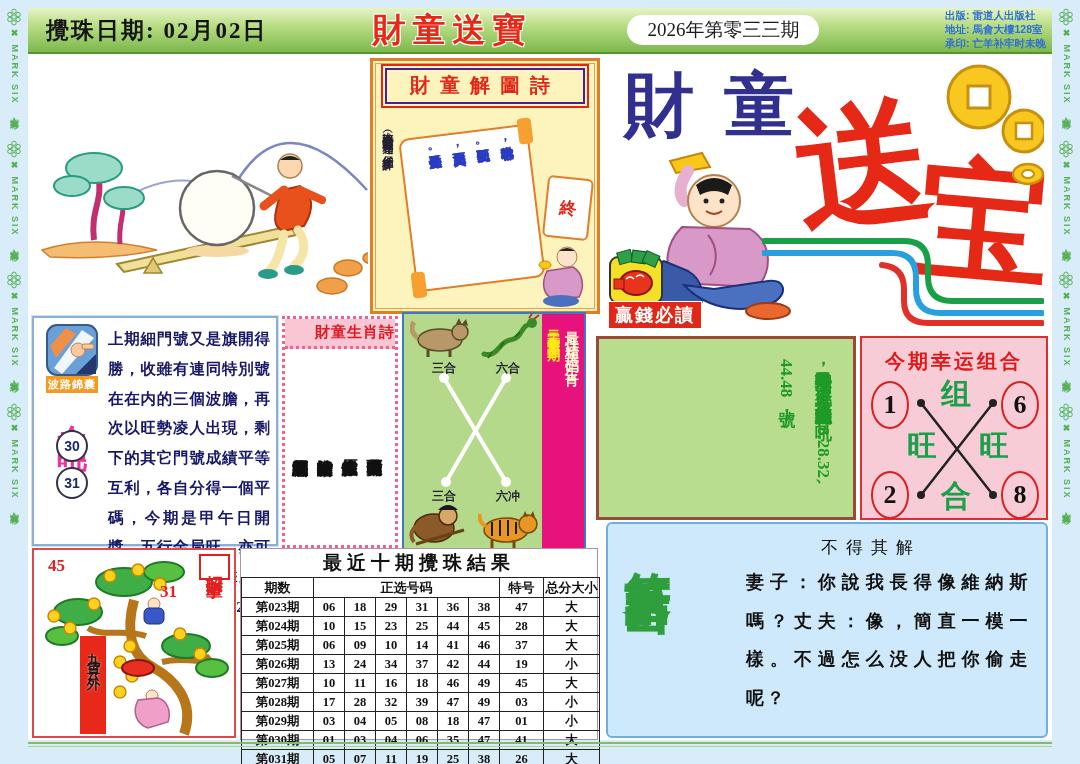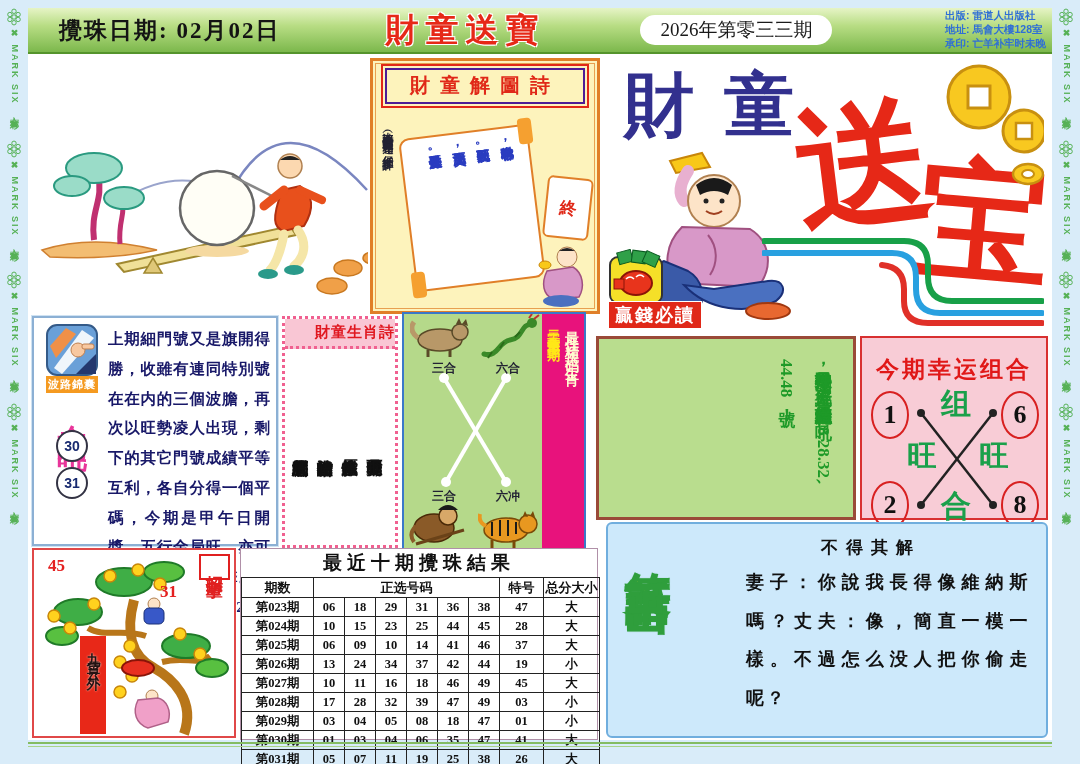--- a/index.html
+++ b/index.html
@@ -9,21 +9,21 @@
   
   .side-strip{position:absolute;top:0;width:28px;height:764px;display:flex;flex-direction:column;align-items:center;gap:6px;padding-top:6px;box-sizing:border-box;}
   .side-strip.left{left:0;}
   .side-strip.right{right:0;}
   .side-seg{display:flex;flex-direction:column;align-items:center;}
   .balls-icon{width:18px;height:18px;margin:2px 0;}
   .side-txt{writing-mode:vertical-rl;font-size:9px;font-weight:bold;color:#56b156;letter-spacing:2px;white-space:nowrap;}
 
   
   #header{position:absolute;left:28px;top:8px;width:1024px;height:46px;background:linear-gradient(180deg,#e6f4c6 0%,#b8dd84 40%,#7cb84c 100%);border-bottom:2px solid #55942c;box-sizing:border-box;display:flex;align-items:center;}
-  .draw-date{margin-left:31px;font-family:"Liberation Serif",serif;font-size:23px;font-weight:bold;color:#141414;letter-spacing:2px;white-space:nowrap;}
+  .draw-date{margin-left:18px;font-family:"Liberation Serif",serif;font-size:23px;font-weight:bold;color:#141414;letter-spacing:2px;white-space:nowrap;}
   .masthead{margin-left:105px;font-family:"Liberation Serif",serif;font-size:33px;font-weight:900;color:#e62817;letter-spacing:7px;white-space:nowrap;text-shadow:1px 1px 0 #fff,-1px -1px 0 #fff,1px -1px 0 #fff,-1px 1px 0 #fff;}
   .issue-badge{margin-left:95px;background:#fff;border-radius:22px;padding:2px 20px;font-family:"Liberation Serif",serif;font-size:19px;color:#1a1a1a;white-space:nowrap;}
   .publisher{margin-left:auto;margin-right:6px;font-size:10.5px;font-weight:bold;color:#2f6fd6;line-height:1.32;white-space:nowrap;}
 
   
   #content{position:absolute;left:28px;top:54px;width:1024px;height:686px;background:#ffffff;}
   .panel{position:absolute;box-sizing:border-box;}
 
   
   #illustration{left:4px;top:4px;width:336px;height:252px;background:#fff;}
@@ -74,21 +74,21 @@
   .zc-strip-title{color:#fffcd0;font-size:14px;font-weight:bold;letter-spacing:7px;}
   .zc-strip-issue{color:#ffe818;font-size:13px;font-weight:bold;letter-spacing:2px;}
   .zc-animal{position:absolute;}
 
   
   #forecast{left:568px;top:282px;width:260px;height:184px;background:#b9dd8e;border:3px solid #9a4a38;}
   .forecast-text{position:absolute;inset:20px 12px;writing-mode:vertical-rl;color:#1e9a28;font-family:"Liberation Serif",serif;font-size:17px;font-weight:900;line-height:2.15;}
 
   
   #lucky{left:832px;top:282px;width:188px;height:184px;background:#f8ccd6;border:2px solid #d83030;}
-  .lucky-title{color:#e01818;font-size:23px;font-weight:900;text-align:center;letter-spacing:3px;margin-top:16px;white-space:nowrap;}
+  .lucky-title{color:#e01818;font-size:20px;font-weight:900;text-align:center;letter-spacing:3px;margin-top:10px;white-space:nowrap;}
   .lucky-diagram{position:relative;width:170px;height:140px;margin:4px auto 0;}
   .lucky-oval{position:absolute;width:34px;height:44px;border:2px solid #d82020;border-radius:50%;display:flex;align-items:center;justify-content:center;font-family:"Liberation Serif",serif;font-size:26px;font-weight:bold;color:#111;background:transparent;}
   .lucky-char{position:absolute;color:#1aa04a;font-family:"Liberation Serif",serif;font-size:30px;font-weight:900;line-height:1;}
 
   
   #tree{left:4px;top:494px;width:204px;height:190px;background:#fff;border:2px solid #e04848;}
   .tree-title{position:absolute;right:4px;top:4px;writing-mode:vertical-rl;border:2px solid #e02020;color:#e02020;font-family:"Liberation Serif",serif;font-size:17px;font-weight:900;padding:5px 2px;letter-spacing:3px;background:#fff;z-index:3;}
   .tree-banner{position:absolute;left:46px;top:86px;width:26px;height:98px;background:#e82818;display:flex;justify-content:center;z-index:2;}
   .tree-banner span{writing-mode:vertical-rl;color:#241212;font-family:"Liberation Serif",serif;font-size:14px;font-weight:900;letter-spacing:8px;margin-top:6px;text-shadow:0 0 2px #ffd9d0;}
   .tree-num{position:absolute;color:#e42020;font-family:"Liberation Serif",serif;font-size:17px;font-weight:bold;z-index:3;}
@@ -97,21 +97,21 @@
   #results{left:212px;top:494px;width:358px;height:192px;background:#fff;border:1px solid #b090a8;}
   .rt-title{font-family:"Liberation Serif",serif;font-size:19px;font-weight:900;text-align:center;letter-spacing:5px;margin:1px 0 1px;color:#111;white-space:nowrap;}
   #results table{width:100%;border-collapse:collapse;table-layout:fixed;}
   #results th,#results td{border:1px solid #222;font-family:"Liberation Serif",serif;font-size:12.5px;font-weight:bold;color:#111;text-align:center;padding:0.5px 0;white-space:nowrap;}
   #results th{font-size:13px;}
 
   
   #joke{left:578px;top:468px;width:442px;height:216px;background:#cde9fb;border:2px solid #70aede;border-radius:6px;}
   .joke-vtitle{position:absolute;left:16px;top:14px;writing-mode:vertical-rl;font-family:"Liberation Serif",serif;font-size:44px;font-weight:900;line-height:1.05;letter-spacing:6px;color:#f6e934;-webkit-text-stroke:2px #2f9e3c;text-shadow:0 0 2px #2f9e3c;}
   .joke-content{position:absolute;left:104px;right:16px;top:12px;}
-  .joke-title{font-family:"Liberation Serif",serif;font-size:17px;font-weight:700;letter-spacing:8px;color:#111;text-align:center;margin-bottom:4px;}
+  .joke-title{font-family:"Liberation Serif",serif;font-size:17px;font-weight:400;letter-spacing:8px;color:#111;text-align:center;margin-bottom:4px;}
   .joke-body{font-family:"Liberation Serif",serif;font-size:18px;font-weight:bold;color:#111;line-height:2.15;letter-spacing:2.5px;text-align:justify;margin-left:34px;}
 
   
   #footer-lines{position:absolute;left:28px;top:742px;width:1024px;}
   #footer-lines .l1{border-top:2px solid #84bc62;}
   #footer-lines .l2{border-top:1px solid #aad488;margin-top:2px;}
 </style>
 </head>
 <body>
 

